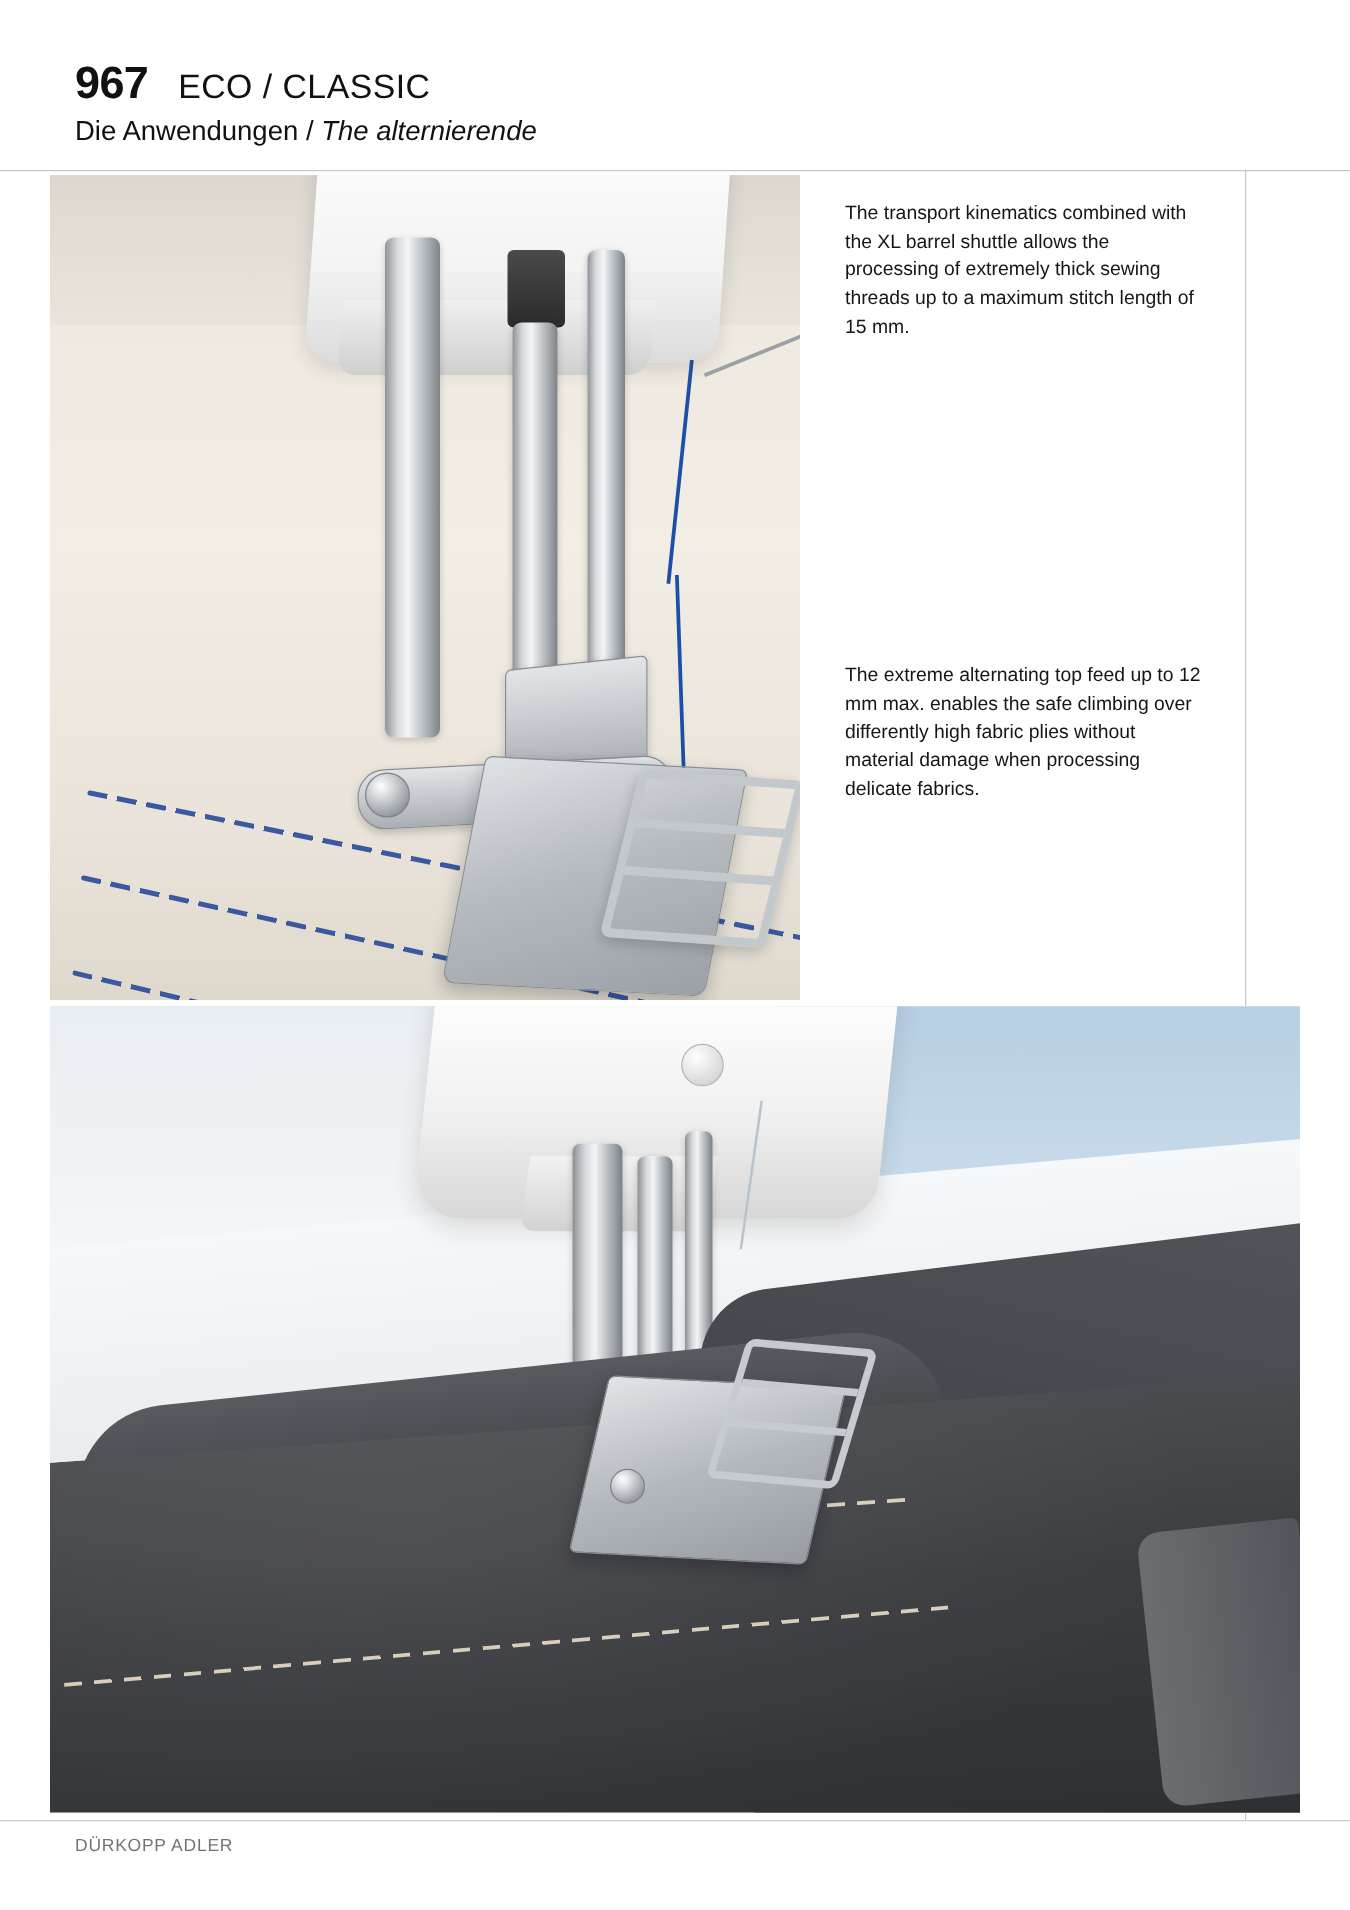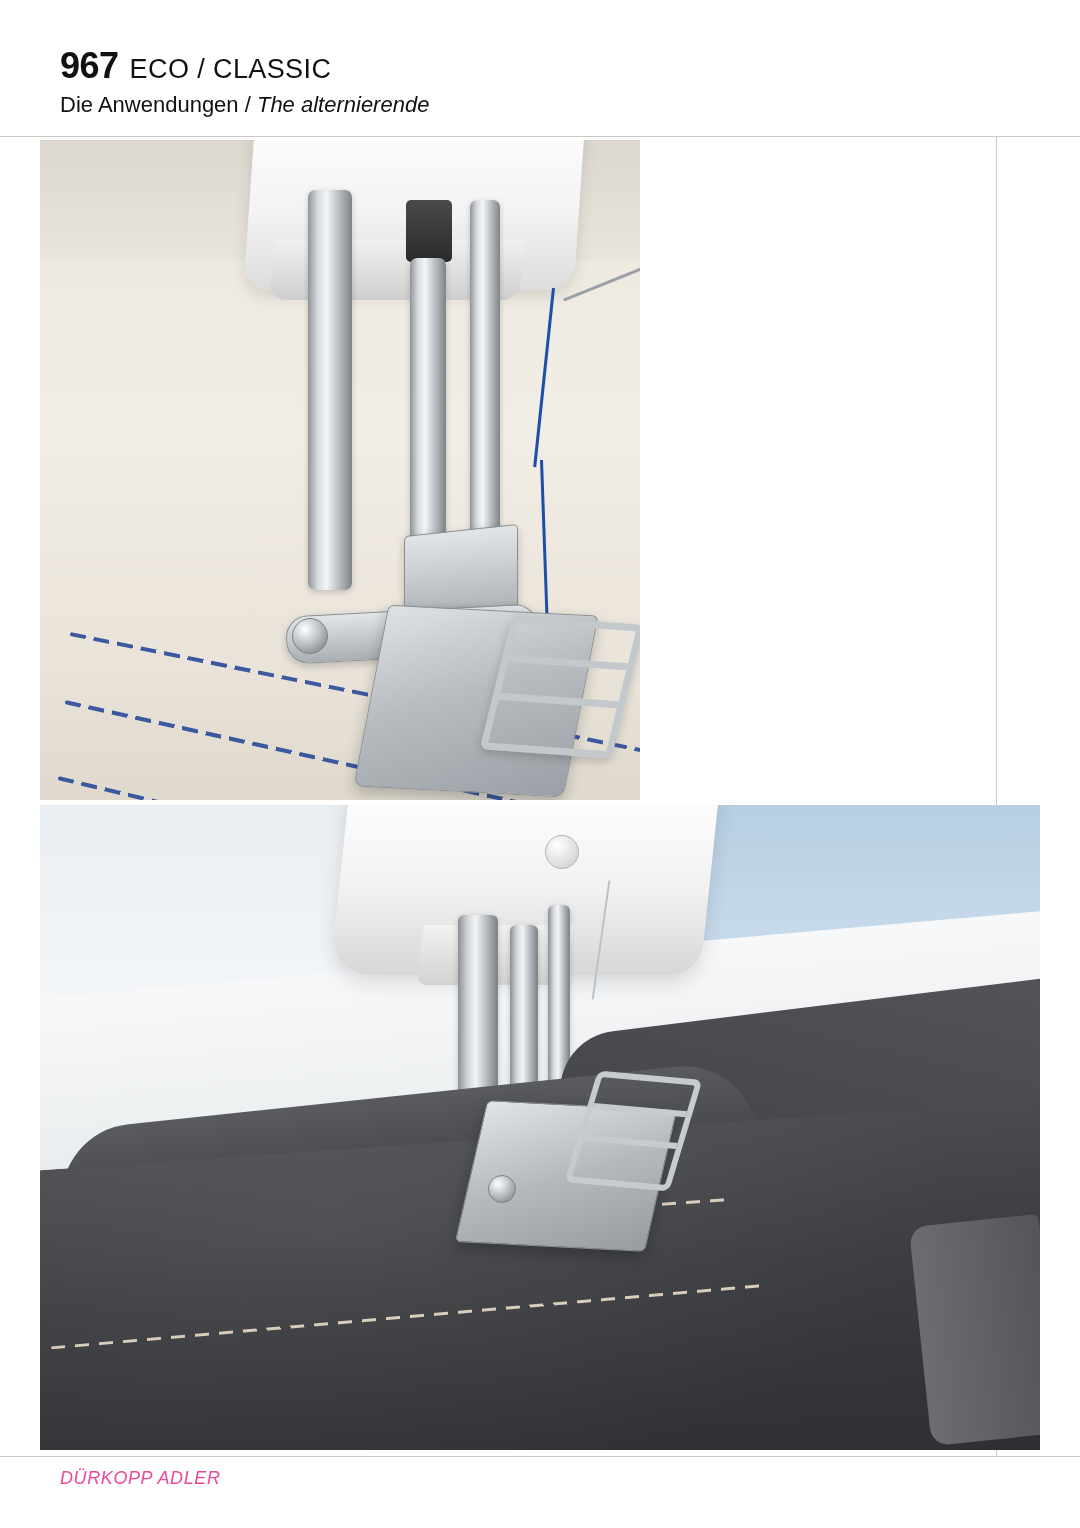--- a/index.html
+++ b/index.html
@@ -22,21 +22,21 @@
   
   .header {
     position: absolute;
     left: 60px;
     top: 48px;
     width: 930px;
   }
   .title-line {
     display: flex;
     align-items: baseline;
-    gap: 11px;
+    gap: 24px;
     line-height: 1;
   }
   .model-number {
     font-size: 36px;
     font-weight: bold;
     letter-spacing: -0.5px;
     color: #111;
   }
   .model-name {
     font-size: 27px;
@@ -79,24 +79,23 @@
     left: 0;
     top: 1456px;
     width: 1080px;
     height: 1px;
     background: #c9c9c9;
   }
   .footer-text {
     position: absolute;
     left: 60px;
     top: 1468px;
-    font-size: 18px;
+    font-size: 14px;
     letter-spacing: 0.6px;
-    color: #ec4899;
-    font-style: italic;
+    color: #737373;
   }
 
   
   .photo {
     position: absolute;
     overflow: hidden;
   }
   .photo-top {
     left: 40px;
     top: 140px;
@@ -448,21 +447,23 @@
     <div class="b-fabricedge"></div>
     <div class="b-seam"></div>
     <div class="b-seam b-seam2"></div>
 
     <div class="b-foot"></div>
     <div class="b-fork"></div>
     <div class="b-bolt"></div>
   </div>
 
   <div class="textcol block-1">
+    <p class="para">The transport kinematics combined with the XL barrel shuttle allows the processing of extremely thick sewing threads up to a maximum stitch length of 15 mm.</p>
   </div>
 
   <div class="textcol block-2">
+    <p class="para">The extreme alternating top feed up to 12 mm max. enables the safe climbing over differently high fabric plies without material damage when processing delicate fabrics.</p>
   </div>
 
   <div class="footer-rule"></div>
   <div class="footer-text">DÜRKOPP ADLER</div>
 
 </div>
 
 </body></html>

